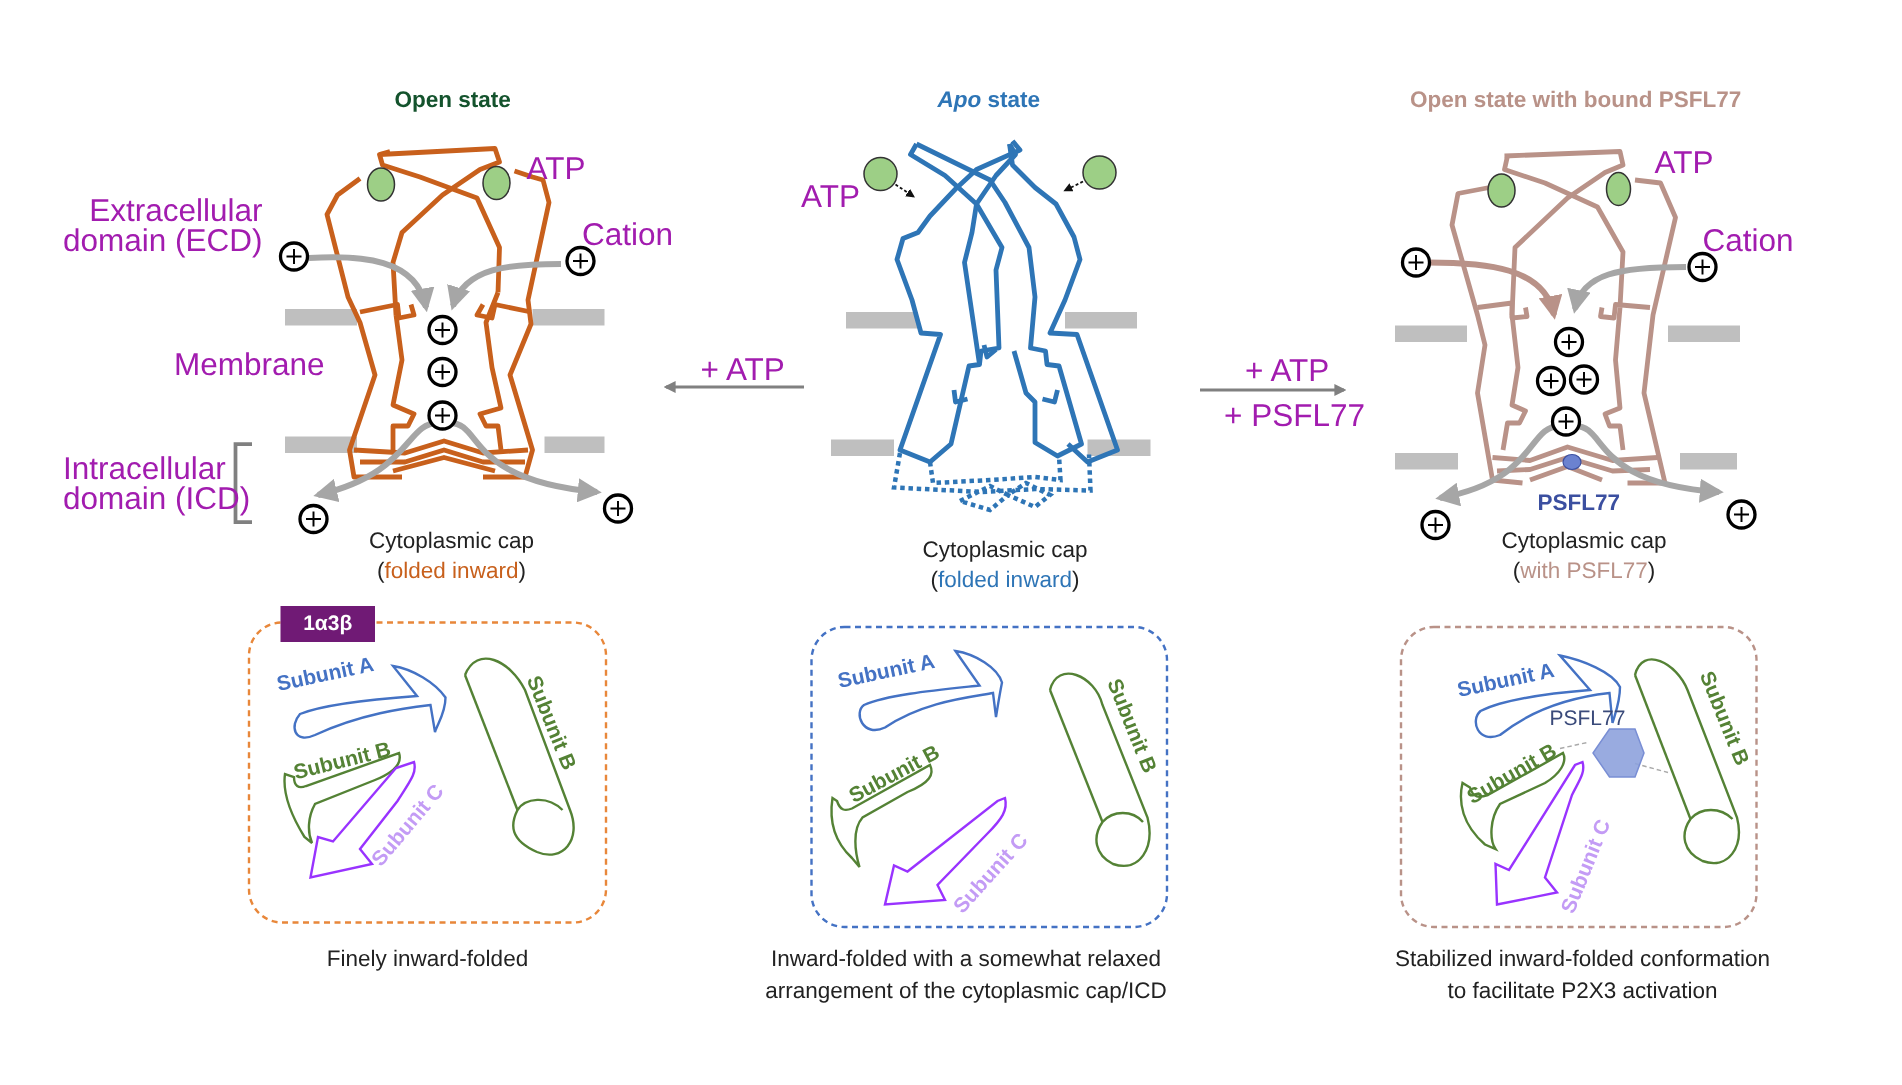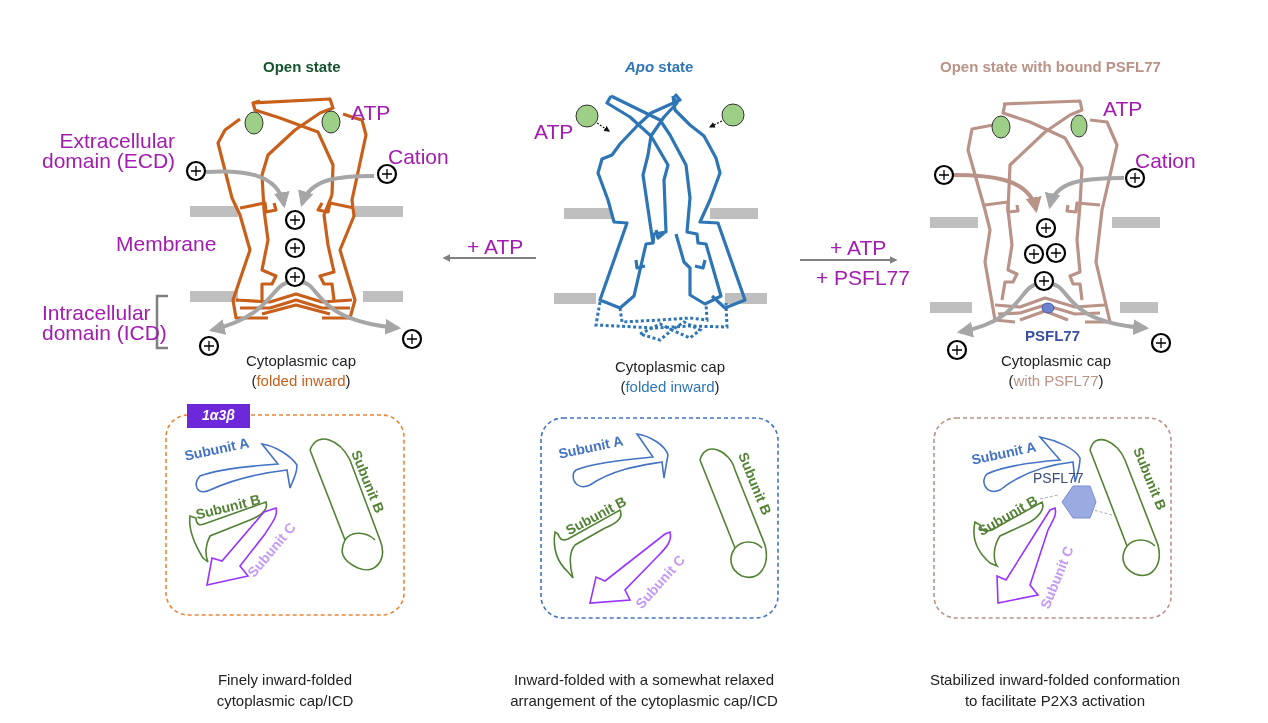--- a/index.html
+++ b/index.html
@@ -2,24 +2,24 @@
 <html><head>
 <meta charset="utf-8">
 <style>
   html, body { margin: 0; padding: 0; background: #ffffff; }
   body { width: 1268px; height: 723px; position: relative; overflow: hidden;
          font-family: "Liberation Sans", sans-serif; color: #222; }
   .abs { position: absolute; white-space: nowrap; }
   .title { font-weight: bold; font-size: 15px; }
   .lbl { font-size: 21px; color: #a21caf; }
   .cap { font-size: 15px; color: #222; text-align: center; line-height: 20px; }
-  .desc { font-size: 15px; color: #222; text-align: center; line-height: 21px; margin-top: 40px; }
+  .desc { font-size: 15px; color: #222; text-align: center; line-height: 21px; }
   svg.layer { position: absolute; left: 0; top: 0; }
-  .badge { position: absolute; background: #6d28d9; color: #fff; font-weight: bold;
-           font-size: 14px; text-align: center; line-height: 22px; font-style: italic; }
+  .badge { position: absolute; background: #701a75; color: #fff; font-weight: bold;
+           font-size: 14px; text-align: center; line-height: 22px; }
 </style>
 </head>
 <body>
 
 <svg class="layer" width="1268" height="723" viewBox="0 0 1268 723">
   <defs>
     <marker id="arrGray" viewBox="0 0 10 10" refX="8" refY="5" markerWidth="4" markerHeight="4" orient="auto-start-reverse">
       <path d="M0,0 L10,5 L0,10 z" fill="#a6a6a6"></path>
     </marker>
     <marker id="arrDark" viewBox="0 0 10 10" refX="8" refY="5" markerWidth="4" markerHeight="4" orient="auto">
@@ -251,21 +251,20 @@
 <div class="abs" style="left:750px; top:450px; font-size:14px; font-weight:bold; color:#548235; transform:rotate(68deg); transform-origin:left top;">Subunit B</div>
 
 <div class="abs" style="left:970px; top:452px; font-size:14px; font-weight:bold; color:#4472c4; transform:rotate(-12deg); transform-origin:left top;">Subunit A</div>
 <div class="abs" style="left:975px; top:525px; font-size:14px; font-weight:bold; color:#548235; transform:rotate(-30deg); transform-origin:left top;">Subunit B</div>
 <div class="abs" style="left:1037px; top:605px; font-size:14px; font-weight:bold; color:#c39bf5; transform:rotate(-68deg); transform-origin:left top;">Subunit C</div>
 <div class="abs" style="left:1145px; top:445px; font-size:14px; font-weight:bold; color:#548235; transform:rotate(68deg); transform-origin:left top;">Subunit B</div>
 <div class="abs" style="left:1033px; top:470px; font-size:14px; color:#3a4a7a;">PSFL77</div>
 
 <div class="abs desc" style="left:165px; top:629px; width:240px;">
   <div>Finely inward-folded</div>
-  <div>cytoplasmic cap/ICD</div>
 </div>
 <div class="abs desc" style="left:479px; top:629px; width:330px;text-align:center;">
   <div>Inward-folded with a somewhat relaxed</div>
   <div>arrangement of the cytoplasmic cap/ICD</div>
 </div>
 <div class="abs desc" style="left:900px; top:629px; width:310px;">
   <div>Stabilized inward-folded conformation</div>
   <div>to facilitate P2X3 activation</div>
 </div>
 

